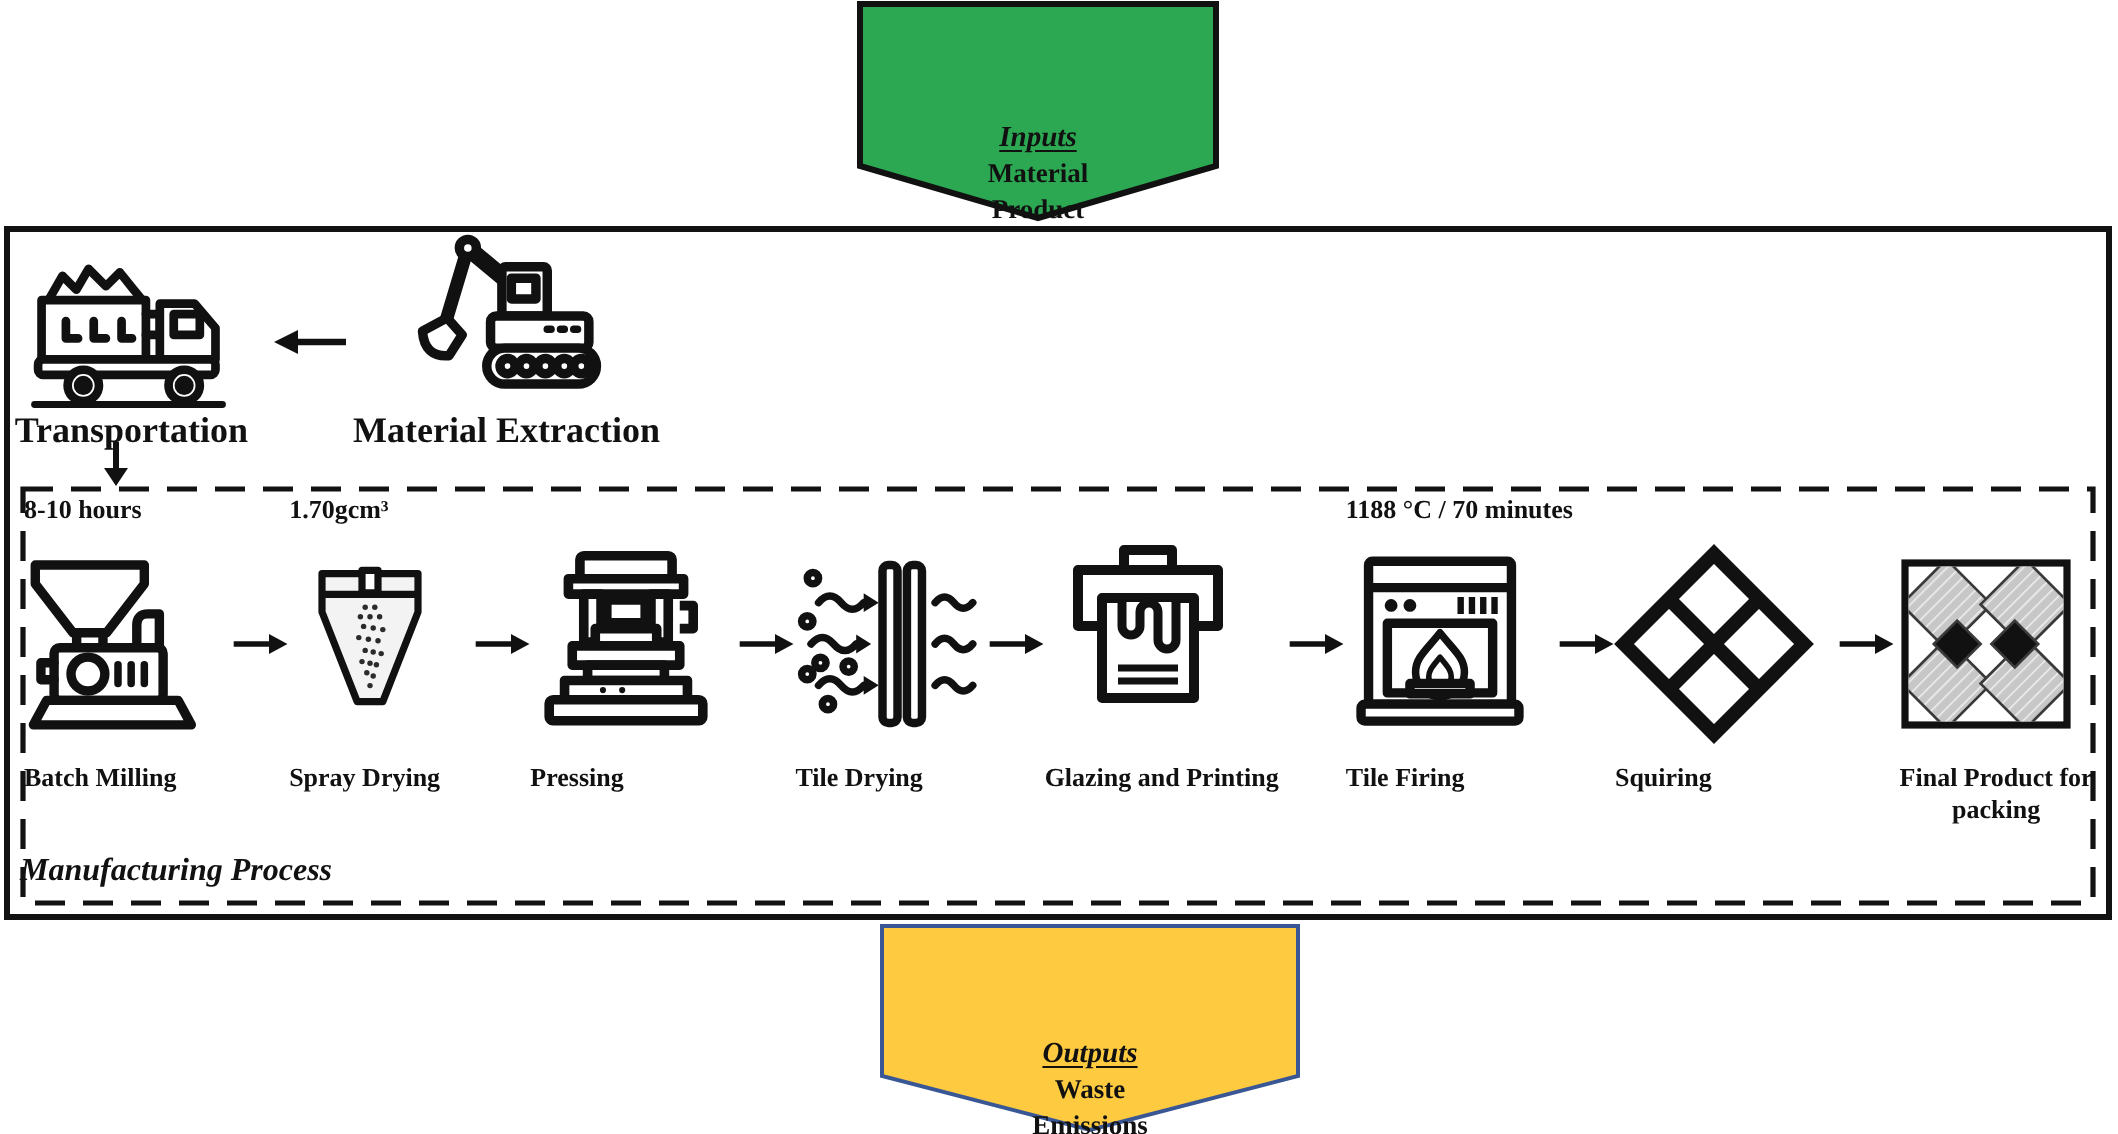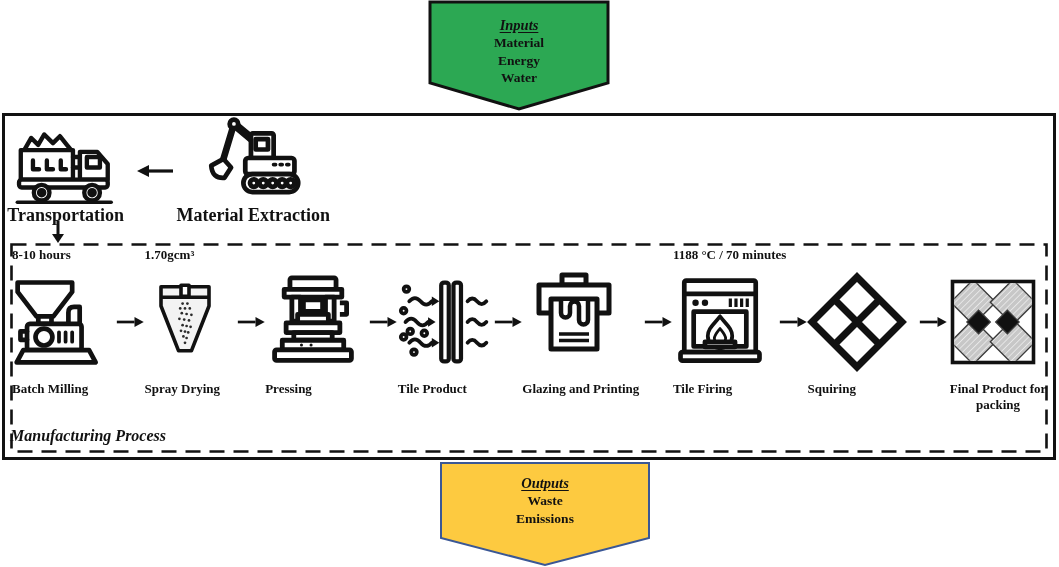--- a/index.html
+++ b/index.html
@@ -4,21 +4,21 @@
 <style>
   * { box-sizing: border-box; margin: 0; padding: 0; }
   html, body { background: #fff; }
   body { font-family: "Liberation Serif", serif; color: #111; }
   #stage { position: relative; width: 1059px; height: 567px; background: #fff; overflow: hidden; }
 
   
   .banner { position: absolute; }
   .banner svg { display: block; }
   .banner-text { position: absolute; inset: 0; display: flex; flex-direction: column; align-items: center; }
-  .banner-title { font-weight: bold; font-style: italic; font-size: 14.5px; text-decoration: underline; text-underline-offset: 2px; line-height: 18px; }
+  .banner-title { font-weight: bold; font-style: italic; font-size: 14.5px; text-decoration: underline; text-underline-offset: 2px; line-height: 18px; margin-top: 44px; }
   .banner-line { font-weight: bold; font-size: 13.5px; line-height: 17.5px; }
   #input-banner { left: 428px; top: 0px; width: 182px; height: 112px; }
   #input-banner .banner-text { padding-top: 16px; }
   #output-banner { left: 440px; top: 462px; width: 210px; height: 105px; }
   #output-banner .banner-text { padding-top: 12px; text-align: center; }
 
   
   #main-box { position: absolute; left: 2px; top: 113px; width: 1054px; height: 347px; border: 3px solid #121212; background: #fff; }
 
   
@@ -42,21 +42,21 @@
 
 <div id="stage">
 
   <div class="banner" id="input-banner">
     <svg class="lineart" width="182" height="112" viewBox="0 0 182 112">
       <polygon points="2,2 180,2 180,83 91,109 2,83" fill="#2ca853" stroke="#111" stroke-width="3"></polygon>
     </svg>
     <div class="banner-text">
       <div class="banner-title">Inputs</div>
       <div class="banner-line">Material</div>
-      <div class="banner-line">Energy</div>
+      <div class="banner-line">Product</div>
       <div class="banner-line">Water</div>
     </div>
   </div>
 
   <div id="main-box"></div>
 
   <div class="abs" style="left:8px; top:124px;">
     <svg class="lineart" width="116" height="80" viewBox="0 0 120 92">
       <g stroke="#111" stroke-width="5" fill="#fff" stroke-linejoin="round" stroke-linecap="round">
         <path d="M12 30 L20 16 L28 24 L35 12 L45 22 L53 14 L61 24 L66 30" fill="#fff"></path>
@@ -242,21 +242,21 @@
             <path d="M74 50 q5 -6 10 0 t10 0"></path>
             <path d="M74 72 q5 -6 10 0 t10 0"></path>
           </g>
           <g fill="#111" stroke="none">
             <polygon points="36,23 44,28 36,33"></polygon>
             <polygon points="32,45 40,50 32,55"></polygon>
             <polygon points="36,67 44,72 36,77"></polygon>
           </g>
         </svg>
       </div>
-      <div class="step-label">Tile Product</div>
+      <div class="step-label">Tile Drying</div>
     </div>
 
     <div class="flow-gap">
       <svg class="lineart" width="32" height="14" viewBox="0 0 34 14">
           <line x1="1" y1="7" x2="22" y2="7" stroke="#111" stroke-width="3.2"></line>
           <polygon points="22,1 33,7 22,13" fill="#111"></polygon>
         </svg>
     </div>
 
     <div class="step" style="width:122px;">

